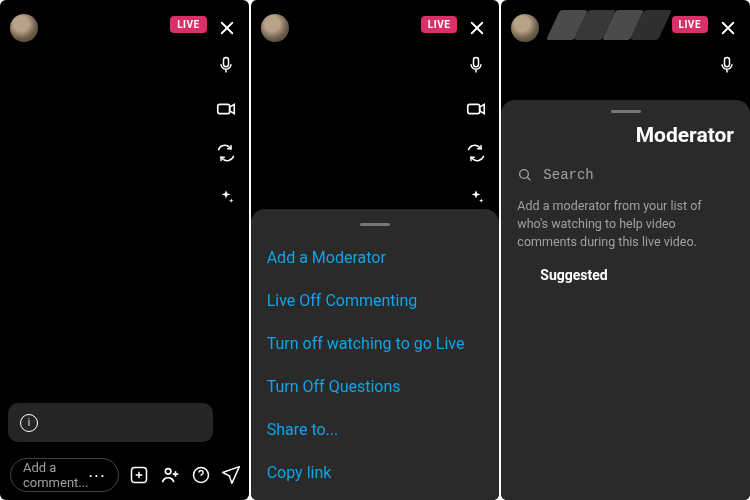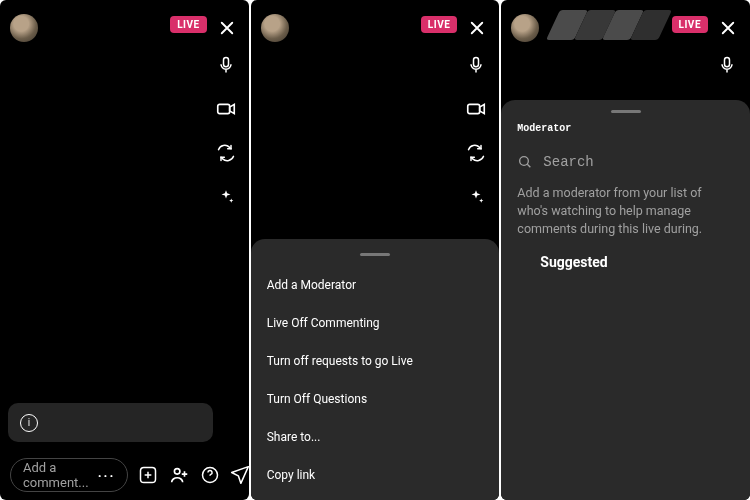--- a/index.html
+++ b/index.html
@@ -15,36 +15,36 @@
   .live-badge { background:var(--live); color:#fff; font-size:10px; font-weight:700; padding:3px 7px; border-radius:4px; letter-spacing:.5px; }
   .xbtn { width:24px; height:24px; display:flex; align-items:center; justify-content:center; color:#fff; }
   .xbtn svg, .ico svg { display:block; }
 
   
   .rail { position:absolute; right:10px; top:52px; display:flex; flex-direction:column; gap:18px; align-items:center; }
   .ico { width:26px; height:26px; display:flex; align-items:center; justify-content:center; color:#fff; }
 
   
   .botbar { position:absolute; left:0; right:0; bottom:0; height:50px; padding:0 10px; display:flex; align-items:center; gap:10px; }
-  .comment-pill { flex:1; height:34px; border:1px solid #444; border-radius:20px; display:flex; align-items:center; padding:0 12px; color:var(--muted); font-size:13px; background:transparent;gap:9px; }
+  .comment-pill { flex:1; height:34px; border:1px solid #444; border-radius:20px; display:flex; align-items:center; padding:0 12px; color:var(--muted); font-size:13px; background:transparent; }
   .ellipsis { margin-left:auto; letter-spacing:2px; font-weight:700; color:#fff; }
   .barico { width:24px; height:24px; display:flex; align-items:center; justify-content:center; color:#fff; }
 
   
   .toast { position:absolute; left:8px; right:36px; bottom:58px; background:rgba(40,40,40,.92); border-radius:10px; padding:10px 12px; display:flex; gap:10px; align-items:flex-start; font-size:12.5px; line-height:1.35; color:#e8e8e8; }
   .toast .ticn { width:18px; height:18px; border:1.5px solid #fff; border-radius:50%; display:flex; align-items:center; justify-content:center; font-size:10px; flex-shrink:0; margin-top:1px; }
 
   
   .sheet { position:absolute; left:0; right:0; bottom:0; background:var(--panel); border-top-left-radius:14px; border-top-right-radius:14px; padding:14px 16px 6px; }
   .grabber { width:30px; height:3px; background:#777; border-radius:3px; margin:0 auto 10px; }
-  .sheet-item { font-size:12px; color:#ffffff; padding:12px 0; }
+  .sheet-item { font-size:16px; color:#0ea5e9; padding:12px 0; }
 
   
   .modpanel { position:absolute; left:0; right:0; top:100px; bottom:0; background:var(--panel); border-top-left-radius:14px; border-top-right-radius:14px; padding:10px 16px; }
-  .mod-title { text-align:left; font-weight:700; font-size:10px; margin:10px 0 14px;font-family:Liberation Mono, monospace; }
+  .mod-title { text-align:right; font-weight:700; font-size:21px; margin:10px 0 14px; }
   .search-row { display:flex; align-items:center; gap:10px; color:var(--muted); padding:6px 0 14px; font-size:14px;font-family:Liberation Mono, monospace; }
   .mod-help { color:var(--muted); font-size:12.5px; line-height:1.45; margin-bottom:16px; }
   .suggested { font-weight:700; font-size:14px;margin-left:23px; }
 
   
   .scribble { position:absolute; top:10px; left:52px; width:120px; height:32px; }
   .scribble span { position:absolute; width:28px; height:30px; background:#4b4b4b; transform:skewX(-25deg); border-radius:3px; }
   .scribble span:nth-child(1){left:0;} .scribble span:nth-child(2){left:28px; background:#383838;}
   .scribble span:nth-child(3){left:56px; background:#4b4b4b;} .scribble span:nth-child(4){left:84px; background:#2f2f2f;}
 </style>
@@ -162,21 +162,21 @@
           <svg width="18" height="18" viewBox="0 0 24 24" fill="currentColor">
             <path d="M12 3l1.5 4L18 8.5l-4.5 1.5L12 14l-1.5-4L6 8.5 10.5 7 12 3zM19 14l.8 2 2 .8-2 .8-.8 2-.8-2-2-.8 2-.8.8-2z"></path>
           </svg>
         </span>
     </div>
 
     <div class="sheet">
       <div class="grabber"></div>
       <div class="sheet-item">Add a Moderator</div>
       <div class="sheet-item">Live Off Commenting</div>
-      <div class="sheet-item">Turn off requests to go Live</div>
+      <div class="sheet-item">Turn off watching to go Live</div>
       <div class="sheet-item">Turn Off Questions</div>
       <div class="sheet-item">Share to...</div>
       <div class="sheet-item">Copy link</div>
     </div>
   </div>
 
   <div class="phone">
     <div class="topbar">
       <div class="avatar"></div>
       <div class="tb-right">
@@ -212,18 +212,18 @@
     <div class="modpanel">
       <div class="grabber"></div>
       <div class="mod-title">Moderator</div>
       <div class="search-row">
         <svg width="16" height="16" viewBox="0 0 24 24" fill="none" stroke="currentColor" stroke-width="2">
             <circle cx="10.5" cy="10.5" r="6.5"></circle>
             <path d="M20 20l-4.5-4.5"></path>
           </svg>
         <span>Search</span>
       </div>
-      <div class="mod-help">Add a moderator from your list of who's watching to help manage comments during this live during.</div>
+      <div class="mod-help">Add a moderator from your list of who's watching to help video comments during this live video.</div>
       <div class="suggested">Suggested</div>
     </div>
   </div>
 
 </div>
 
 </body></html>

